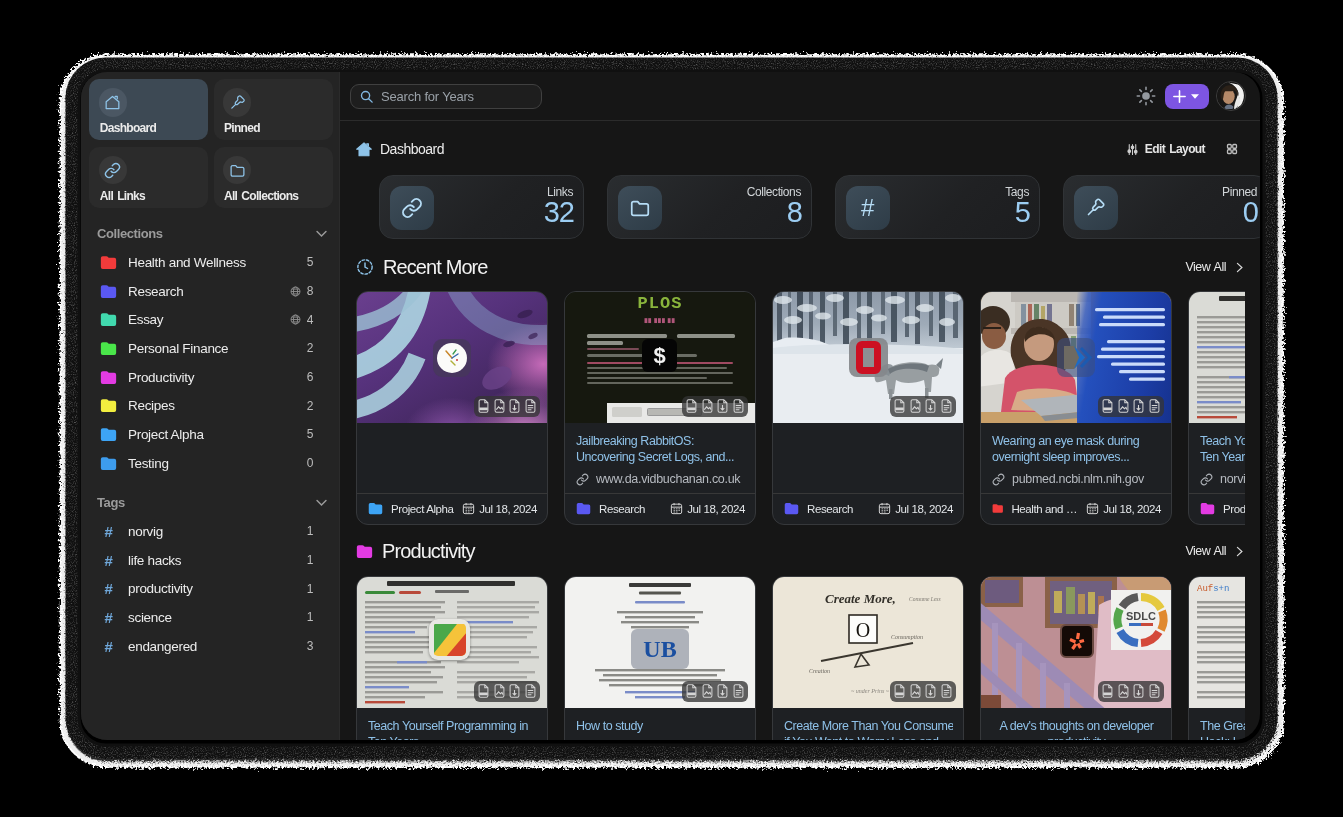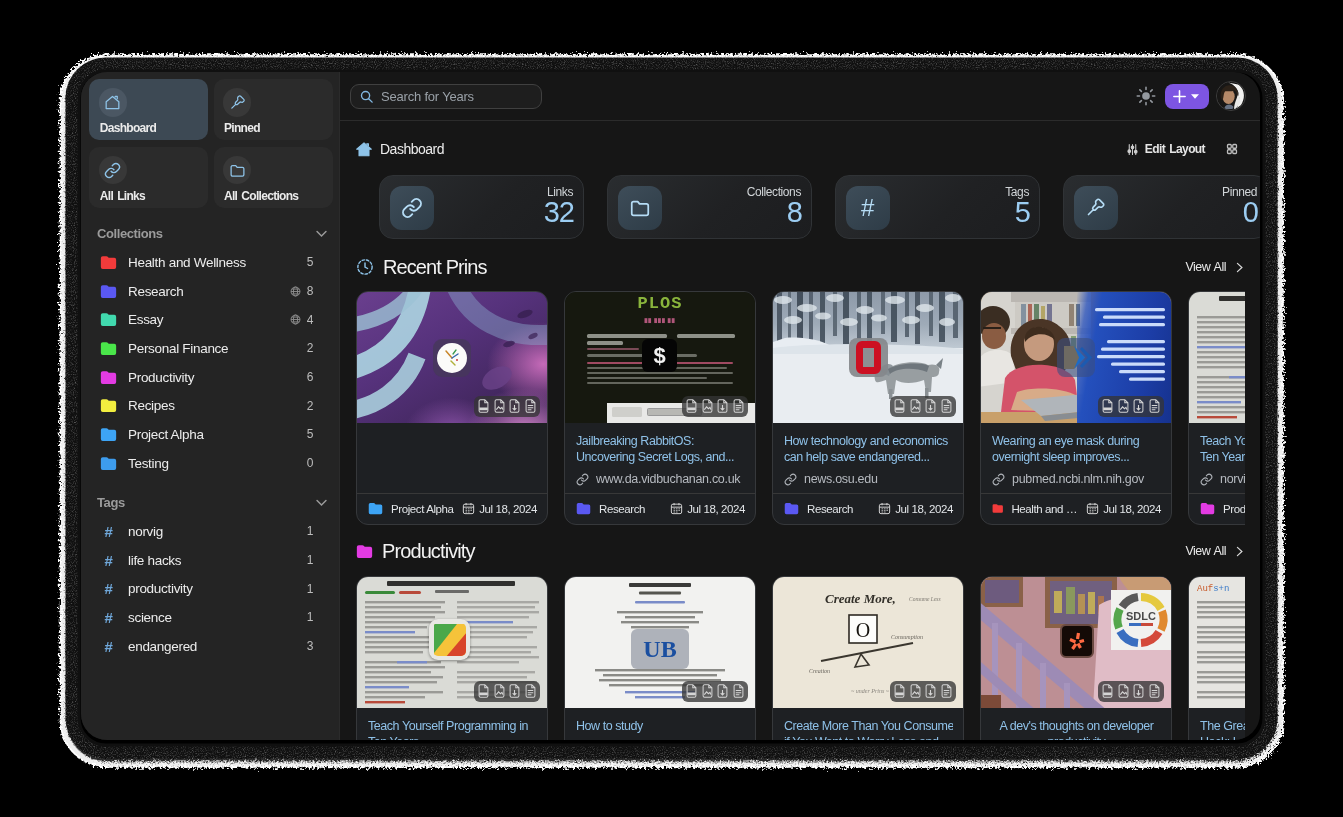--- a/index.html
+++ b/index.html
@@ -391,21 +391,21 @@
           </div>
         <span class="slbl">Pinned</span>
           <span class="snum">0</span>
       </div>
     </div>
     <div class="secrow" style="top:183px;">
       <svg width="18" height="18" viewBox="0 0 24 24" fill="none" stroke="#8ec3e8" stroke-width="1.9" stroke-linecap="round">
           <circle cx="12" cy="12" r="9.5" stroke-dasharray="3.2 2.6"></circle>
           <path d="M12 6.5 V12 L15.5 14"></path>
         </svg>
-      <span class="big">Recent Prins</span>
+      <span class="big">Recent More</span>
       <span class="viewall">View All <svg width="11" height="11" viewBox="0 0 16 16" fill="none" stroke="#d8d8d8" stroke-width="1.8" stroke-linecap="round">
             <path d="M5 2 L11.5 8 L5 14"></path>
           </svg></span>
     </div>
     <div class="cardrow" id="row1" style="top:219px;">
       <div class="card" style="left:0;">
         <div class="cimg im-plos">
           <svg class="abs" width="190" height="131" style="left:0;top:0;">
             <path d="M64 -12 C 58 38, 32 68, -12 78" stroke="#a9cedd" stroke-width="22" fill="none" opacity="0.95"></path>
             <path d="M-14 34 C 26 30, 52 12, 66 -16" stroke="#9cc2d4" stroke-width="15" fill="none" opacity="0.8"></path>
@@ -576,26 +576,20 @@
               </svg>
 <svg width="11" height="14" viewBox="0 0 12 15" fill="none" stroke="#d5d5d5" stroke-width="1.1">
                 <path d="M1.2 2.2 a1.6 1.6 0 0 1 1.6-1.6 H7.4 L10.8 4 V12.8 a1.6 1.6 0 0 1-1.6 1.6 H2.8 a1.6 1.6 0 0 1-1.6-1.6 Z M7.4 0.6 V4 H10.8"></path>
                 <path d="M6 6.5 V11.5 M4 9.8 L6 11.8 L8 9.8" stroke-width="1.2"></path>
               </svg>
 <svg width="11" height="14" viewBox="0 0 12 15" fill="none" stroke="#d5d5d5" stroke-width="1.1">
                 <path d="M1.2 2.2 a1.6 1.6 0 0 1 1.6-1.6 H7.4 L10.8 4 V12.8 a1.6 1.6 0 0 1-1.6 1.6 H2.8 a1.6 1.6 0 0 1-1.6-1.6 Z M7.4 0.6 V4 H10.8"></path>
                 <path d="M3 7 h6 M3 9.3 h6 M3 11.6 h4"></path>
               </svg>
 </div>
-          </div>
-<div class="cbody">
-            <div class="ct">How technology and economics<br>can help save endangered...</div>
-<div class="cu"><svg width="13" height="13" viewBox="0 0 24 24" fill="none" stroke="#b0b4ba" stroke-width="2" stroke-linecap="round">
-                <path d="M10 13a5 5 0 0 0 7.54.54l2.83-2.83a5 5 0 0 0-7.07-7.07l-1.62 1.61M14 11a5 5 0 0 0-7.54-.54l-2.83 2.83a5 5 0 0 0 7.07 7.07l1.61-1.61"></path>
-              </svg>news.osu.edu</div>
           </div>
 <div class="cfoot">
             <svg width="15" height="13" viewBox="0 0 20 17">
               <path d="M1 3.2 A2.2 2.2 0 0 1 3.2 1 h4.4 a2 2 0 0 1 1.5 0.7 l1.1 1.3 H16.8 A2.2 2.2 0 0 1 19 5.2 V13.8 A2.2 2.2 0 0 1 16.8 16 H3.2 A2.2 2.2 0 0 1 1 13.8 Z" fill="#5a58f2"></path>
             </svg>
             <span class="fn">Research</span>
             <span class="dt"><svg width="13" height="13" viewBox="0 0 24 24" fill="none" stroke="#d8d8d8" stroke-width="1.8">
                 <rect x="2.5" y="4" width="19" height="17.5" rx="3"></rect>
                 <path d="M2.5 9.5 H21.5 M7.5 2 V6 M16.5 2 V6"></path>
                 <path d="M6.5 12.5 h3 M11 12.5 h3 M15.5 12.5 h3 M6.5 15.5 h3 M11 15.5 h3 M15.5 15.5 h3 M6.5 18.5 h3 M11 18.5 h3" stroke-width="1.4"></path>

